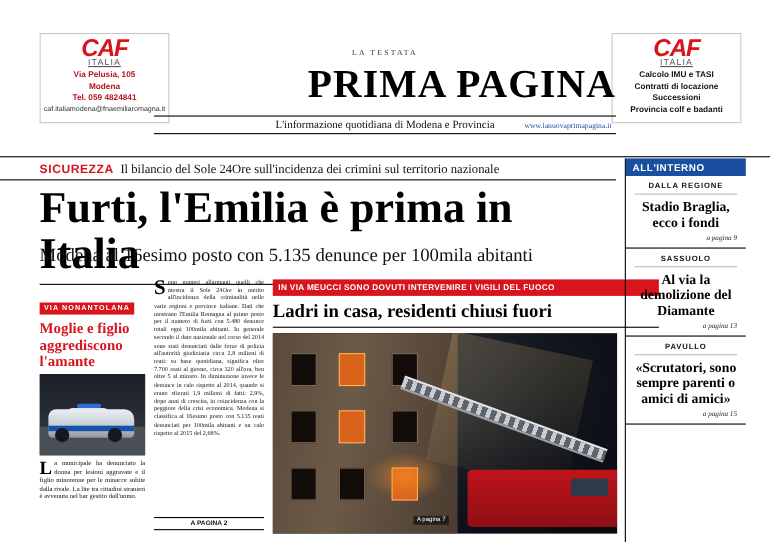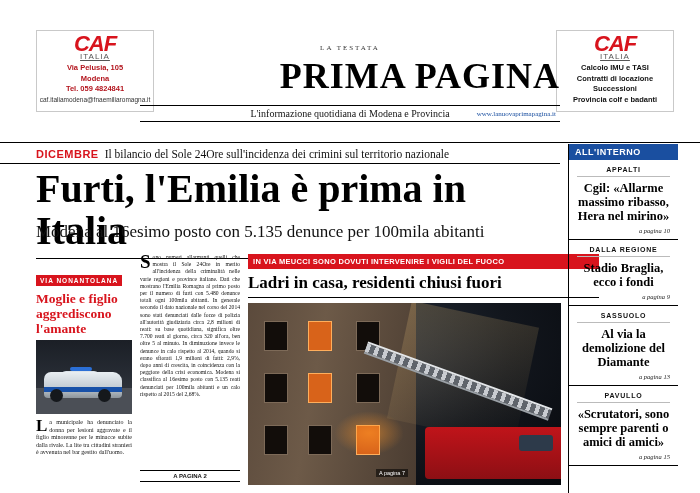--- a/index.html
+++ b/index.html
@@ -294,21 +294,21 @@
       <div class="nameplate-title">PRIMA PAGINA</div>
       <div class="nameplate-sub">
         <span>L'informazione quotidiana di Modena e Provincia</span>
         <span class="site">www.lanuovaprimapagina.it</span>
       </div>
     </div>
 
   </div>
 
   <div class="strip">
-    <span class="tag">DICEMBRE</span>
+    <span class="tag">SICUREZZA</span>
     <span class="txt">Il bilancio del Sole 24Ore sull'incidenza dei crimini sul territorio nazionale</span>
   </div>
 
   <div class="headline">Furti, l'Emilia è prima in Italia</div>
   <div class="subhead">Modena al 16esimo posto con 5.135 denunce per 100mila abitanti</div>
 
   <div class="leftcol">
     <div class="label-box">VIA NONANTOLANA</div>
     <h3>Moglie e figlio aggrediscono l'amante</h3>
     <div class="photo-car">
@@ -353,25 +353,20 @@
       <div class="truck"></div>
       <div class="truckwin"></div>
       <div class="glow"></div>
       <div class="photo-credit">A pagina 7</div>
     </div>
   </div>
 
   <div class="rail">
     <div class="rail-head">ALL'INTERNO</div>
 
-    <div class="rail-item">
-      <div class="cat">APPALTI</div>
-      <div class="rtitle">Cgil: «Allarme massimo ribasso, Hera nel mirino»</div>
-      <div class="rpage">a pagina 10</div>
-    </div>
 
     <div class="rail-item">
       <div class="cat">DALLA REGIONE</div>
       <div class="rtitle">Stadio Braglia, ecco i fondi</div>
       <div class="rpage">a pagina 9</div>
     </div>
 
     <div class="rail-item">
       <div class="cat">SASSUOLO</div>
       <div class="rtitle">Al via la demolizione del Diamante</div>

